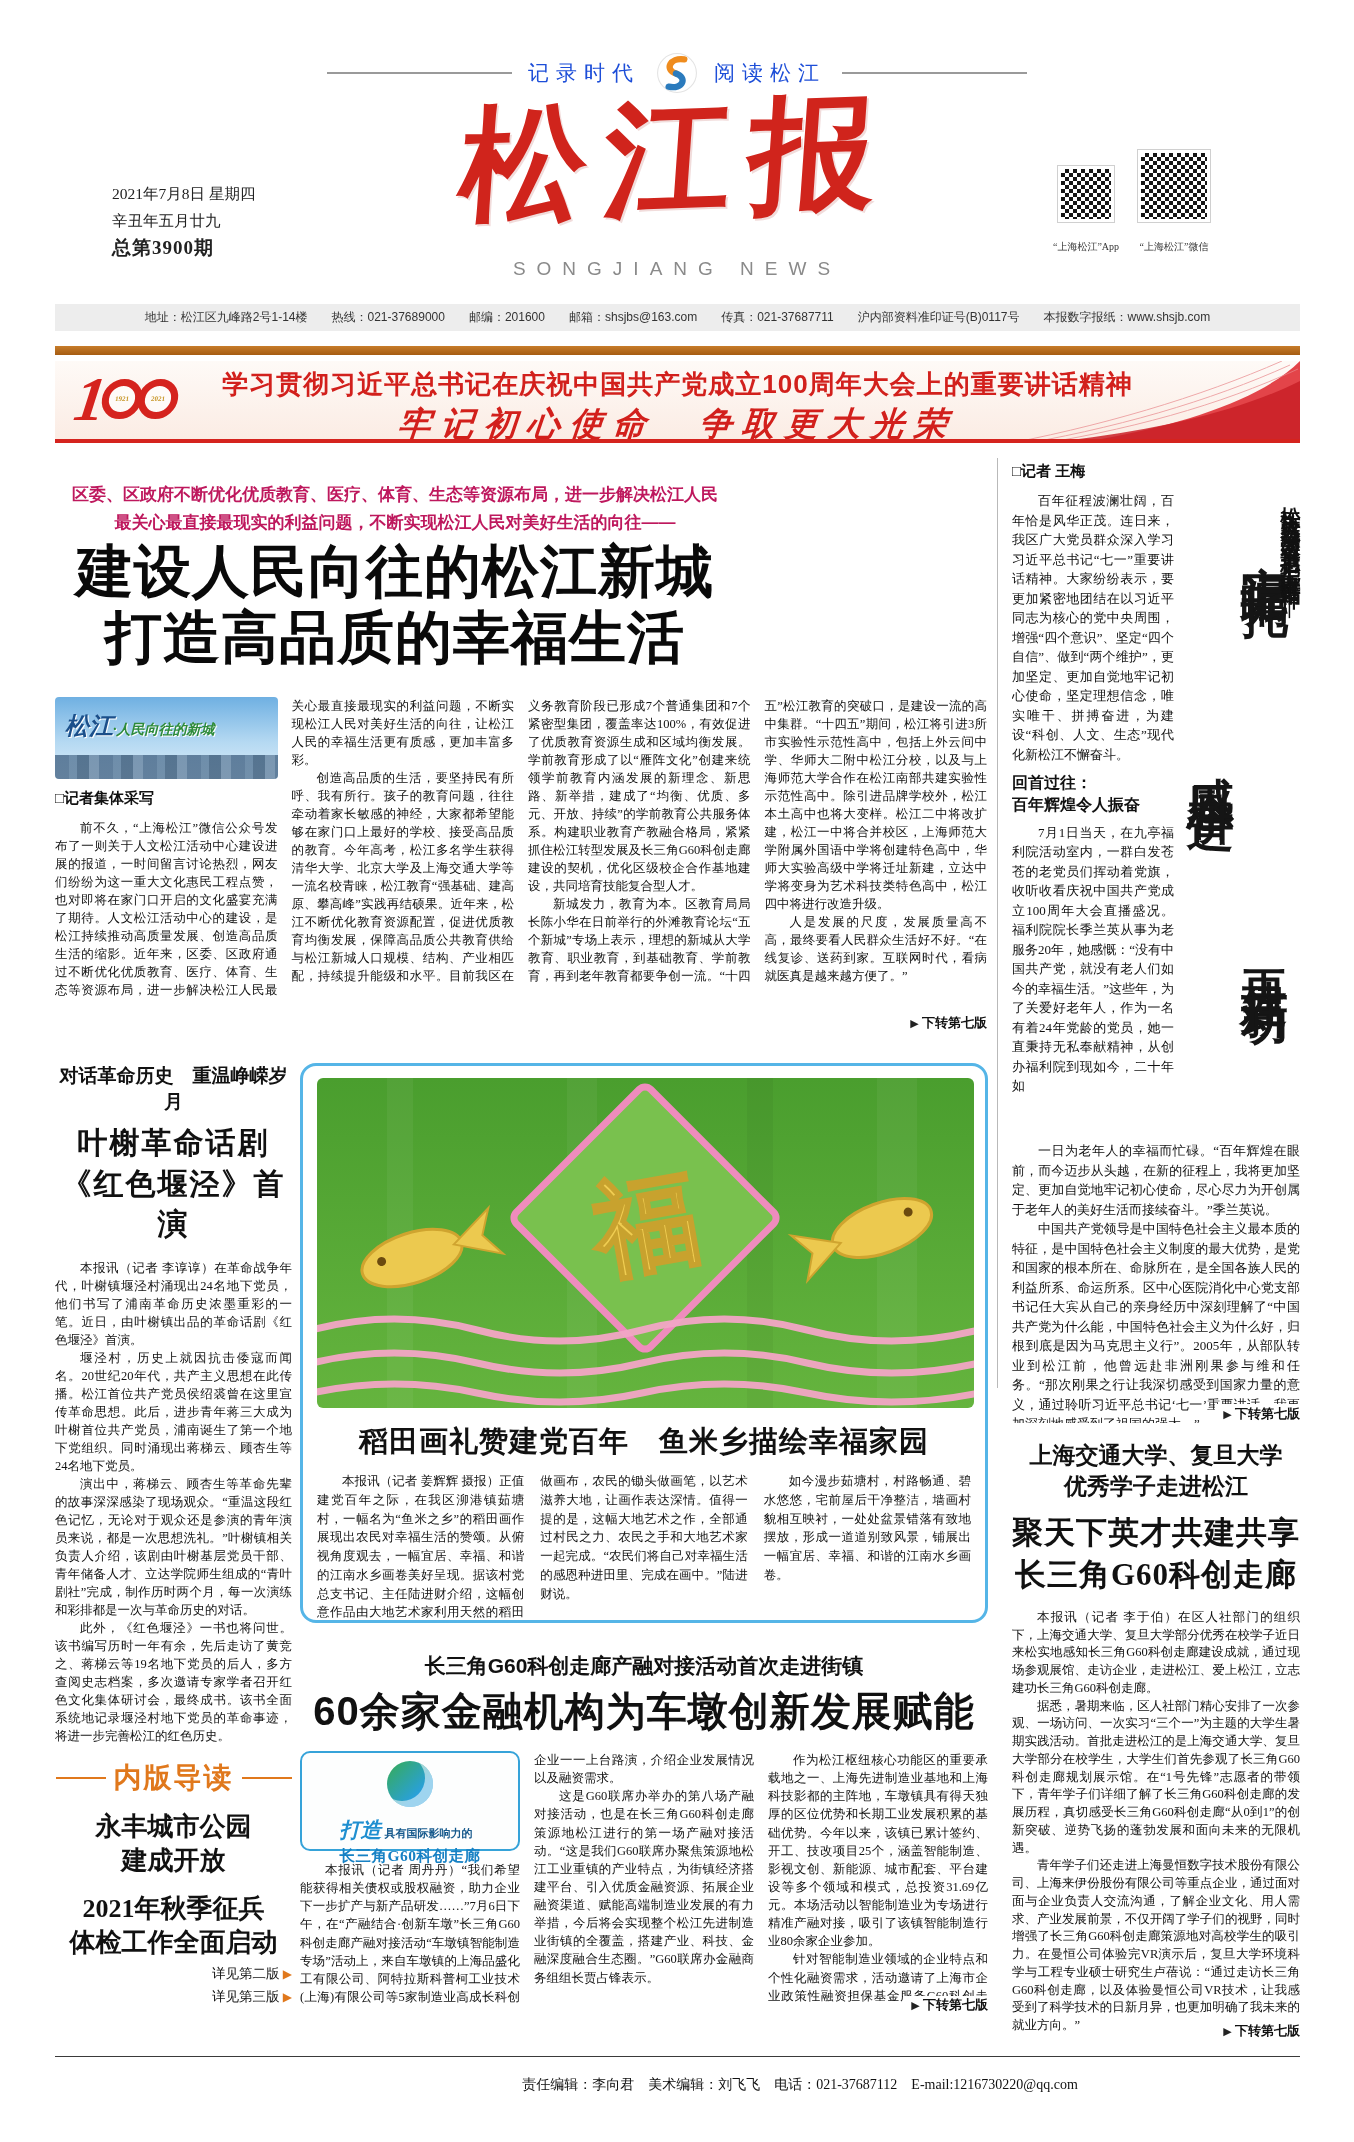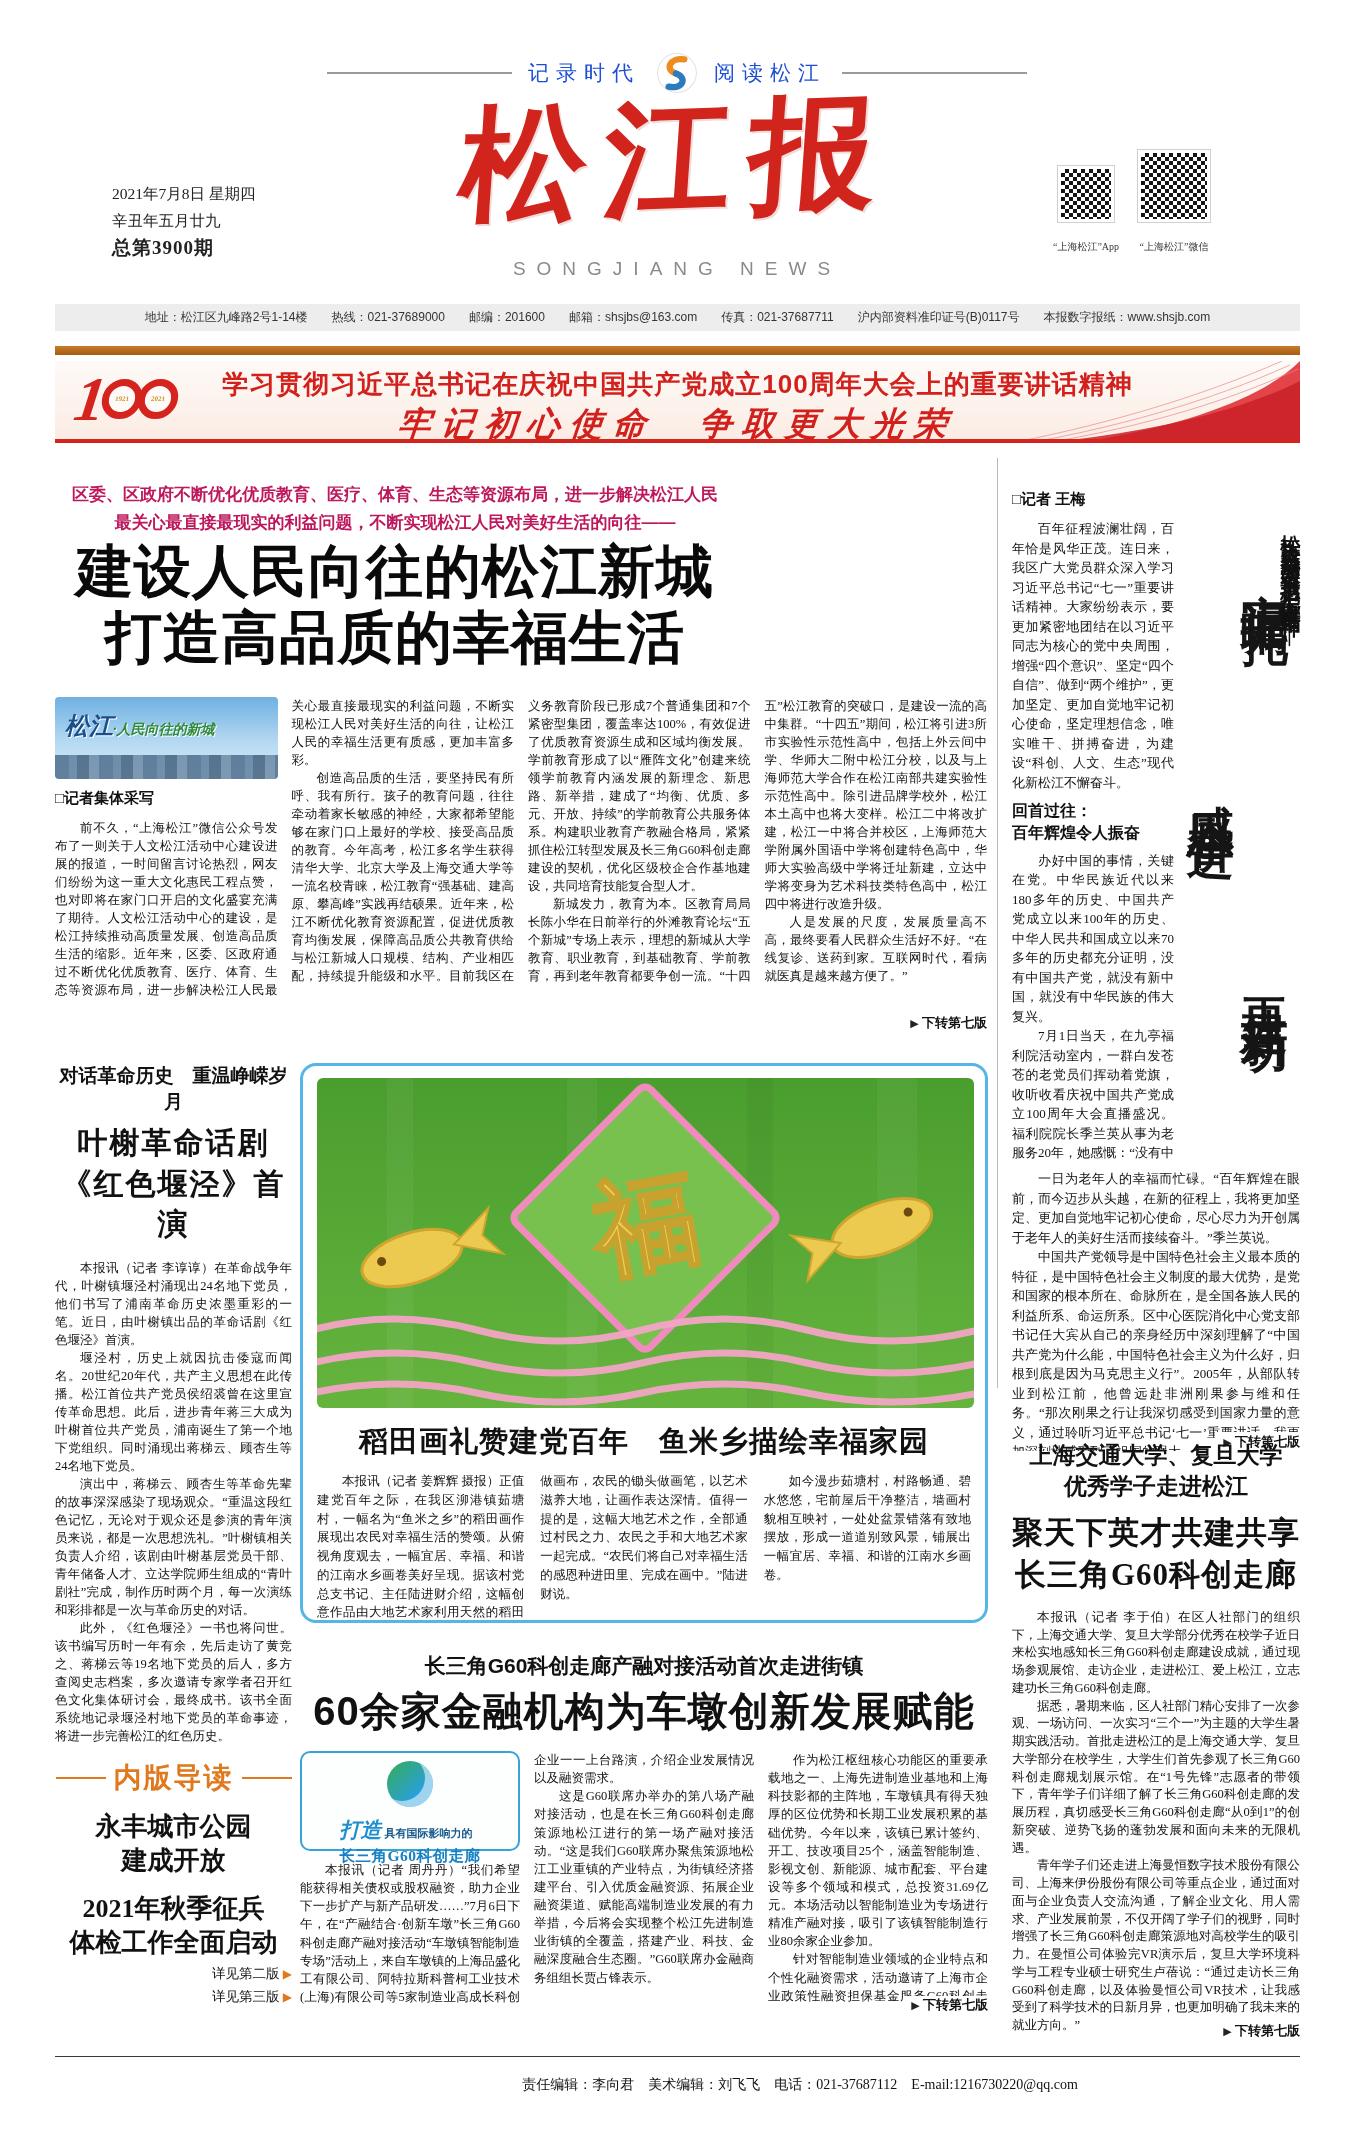--- a/index.html
+++ b/index.html
@@ -42,21 +42,21 @@
   .news-image .ni-text { position:absolute; top:12px; left:10px; right:10px; white-space:nowrap; }
   .ni-t1 { font-size:24px; font-weight:900; color:#1b4f8a; text-shadow:1px 1px 0 #fff; font-style:italic; }
   .ni-t2 { font-size:14px; font-weight:900; color:#2e8b3a; text-shadow:1px 1px 0 #fff; font-style:italic; }
   .ni-sky { position:absolute; bottom:0; left:0; right:0; height:24px; background:repeating-linear-gradient(90deg,#4d6d8d 0 14px,#5f7f9d 14px 22px,#42617f 22px 34px,#6d8aa6 34px 44px); opacity:.85; }
   .byline { font-size:15px; font-weight:bold; font-family:"Liberation Sans","DejaVu Sans",sans-serif; margin:6px 0 10px; }
   .cont-abs { position:absolute; right:0; bottom:0; background:#fff; padding-left:8px; font-weight:bold; font-size:13px; }
   .cont-arrow { color:#222; font-size:11px; }
   .v-rule { width:1px; background:#b9b9b9; }
 
   
-  .right-story { left:1012px; top:484px; width:288px; height:962px; }
+  .right-story { left:1012px; top:456px; width:288px; height:962px; }
   .rs-flex { position:relative; height:640px; }
   .rs-narrow { width:162px; height:640px; overflow:hidden; font-size:13px; line-height:1.5; text-align:justify; }
   .rs-narrow p { text-indent:2em; }
   .rs-subhead { font-size:16px; font-weight:bold; font-family:"Liberation Sans","DejaVu Sans",sans-serif; margin:8px 0 6px; text-indent:0 !important; line-height:1.4; }
   .v-head { position:absolute; writing-mode:vertical-rl; font-weight:bold; font-size:47px; letter-spacing:9px; color:#151515; }
   .vh1 { left:222px; top:36px; }
   .vh2 { left:168px; top:248px; }
   .vh3 { left:222px; top:442px; }
   .v-kicker { position:absolute; left:266px; top:0; writing-mode:vertical-rl; font-size:20px; font-weight:bold; letter-spacing:3px; color:#111; height:660px; }
   .rs-wide { position:relative; margin-top:10px; height:282px; overflow:hidden; font-size:13px; line-height:1.5; text-align:justify; }
@@ -193,21 +193,20 @@
 
   <div class="abs right-story">
     <div class="byline">□记者 王梅</div>
     <div class="rs-flex">
       <div class="rs-narrow">
         <p>百年征程波澜壮阔，百年恰是风华正茂。连日来，我区广大党员群众深入学习习近平总书记“七一”重要讲话精神。大家纷纷表示，要更加紧密地团结在以习近平同志为核心的党中央周围，增强“四个意识”、坚定“四个自信”、做到“两个维护”，更加坚定、更加自觉地牢记初心使命，坚定理想信念，唯实唯干、拼搏奋进，为建设“科创、人文、生态”现代化新松江不懈奋斗。</p>
         <div class="rs-subhead">
           <div>回首过往：</div>
           <div>百年辉煌令人振奋</div>
         </div>
-        <p>办好中国的事情，关键在党。中华民族近代以来180多年的历史、中国共产党成立以来100年的历史、中华人民共和国成立以来70多年的历史都充分证明，没有中国共产党，就没有新中国，就没有中华民族的伟大复兴。</p>
         <p>7月1日当天，在九亭福利院活动室内，一群白发苍苍的老党员们挥动着党旗，收听收看庆祝中国共产党成立100周年大会直播盛况。福利院院长季兰英从事为老服务20年，她感慨：“没有中国共产党，就没有老人们如今的幸福生活。”这些年，为了关爱好老年人，作为一名有着24年党龄的党员，她一直秉持无私奉献精神，从创办福利院到现如今，二十年如</p>
       </div>
       <span class="v-head vh1">牢记嘱托</span>
       <span class="v-head vh2">感恩奋进</span>
       <span class="v-head vh3">再建新功</span>
       <span class="v-kicker">松江广大党员群众深入学习习近平总书记『七一』重要讲话精神——</span>
     </div>
     <div class="rs-wide">
       <p>一日为老年人的幸福而忙碌。“百年辉煌在眼前，而今迈步从头越，在新的征程上，我将更加坚定、更加自觉地牢记初心使命，尽心尽力为开创属于老年人的美好生活而接续奋斗。”季兰英说。</p>
       <p>中国共产党领导是中国特色社会主义最本质的特征，是中国特色社会主义制度的最大优势，是党和国家的根本所在、命脉所在，是全国各族人民的利益所系、命运所系。区中心医院消化中心党支部书记任大宾从自己的亲身经历中深刻理解了“中国共产党为什么能，中国特色社会主义为什么好，归根到底是因为马克思主义行”。2005年，从部队转业到松江前，他曾远赴非洲刚果参与维和任务。“那次刚果之行让我深切感受到国家力量的意义，通过聆听习近平总书记‘七一’重要讲话，我更加深刻地感受到了祖国的强大。”</p>

